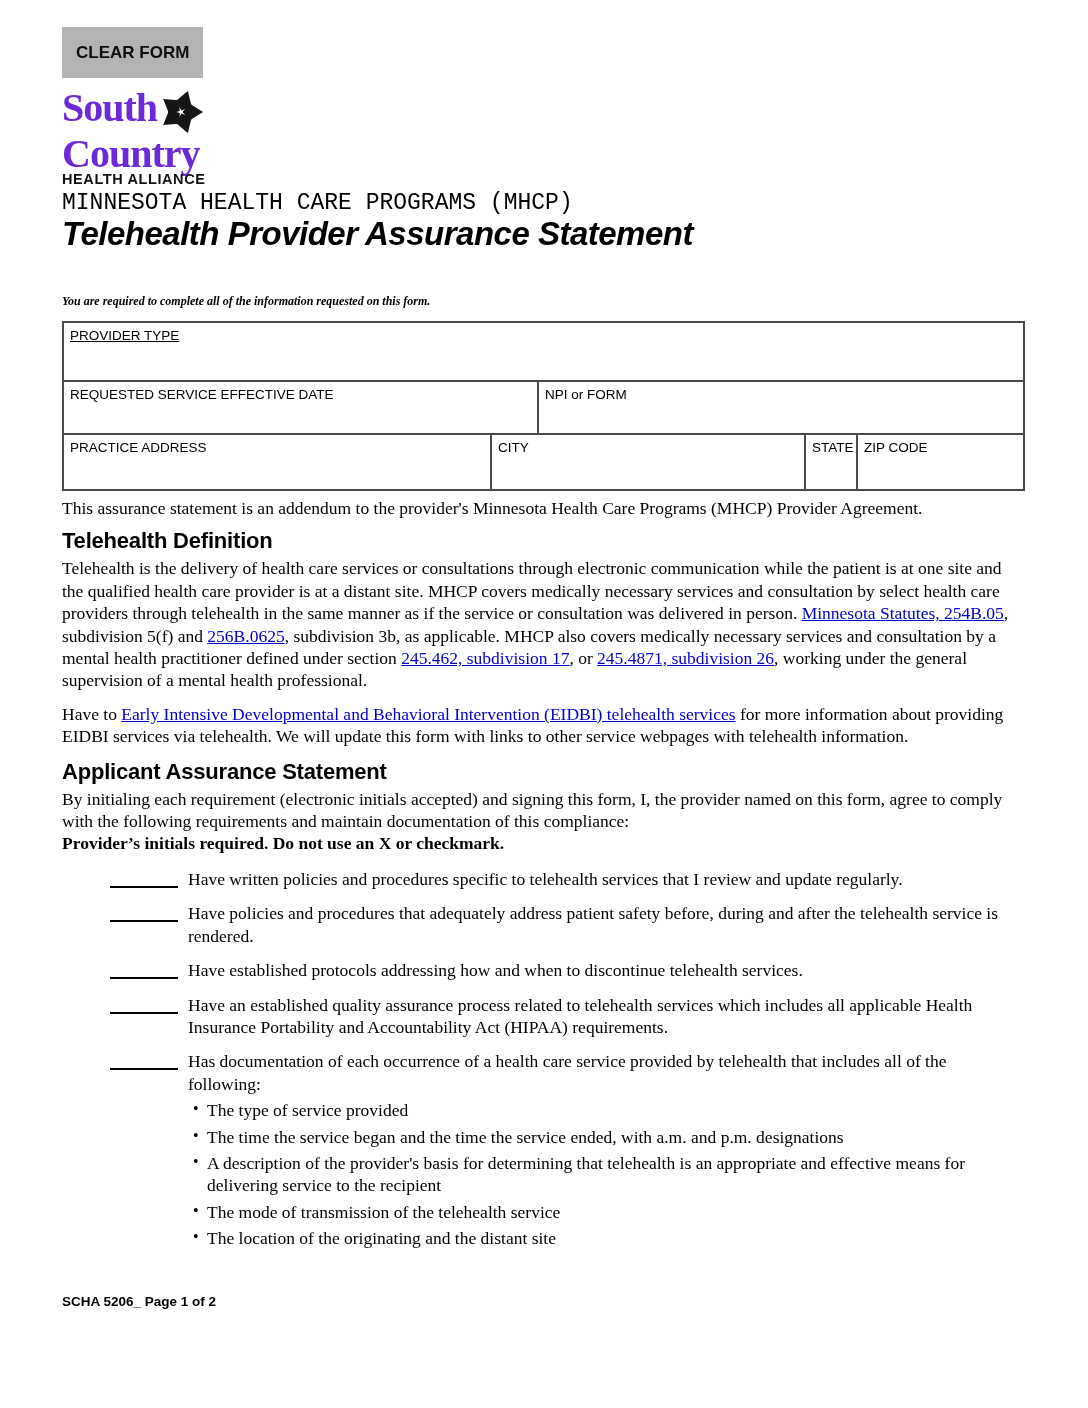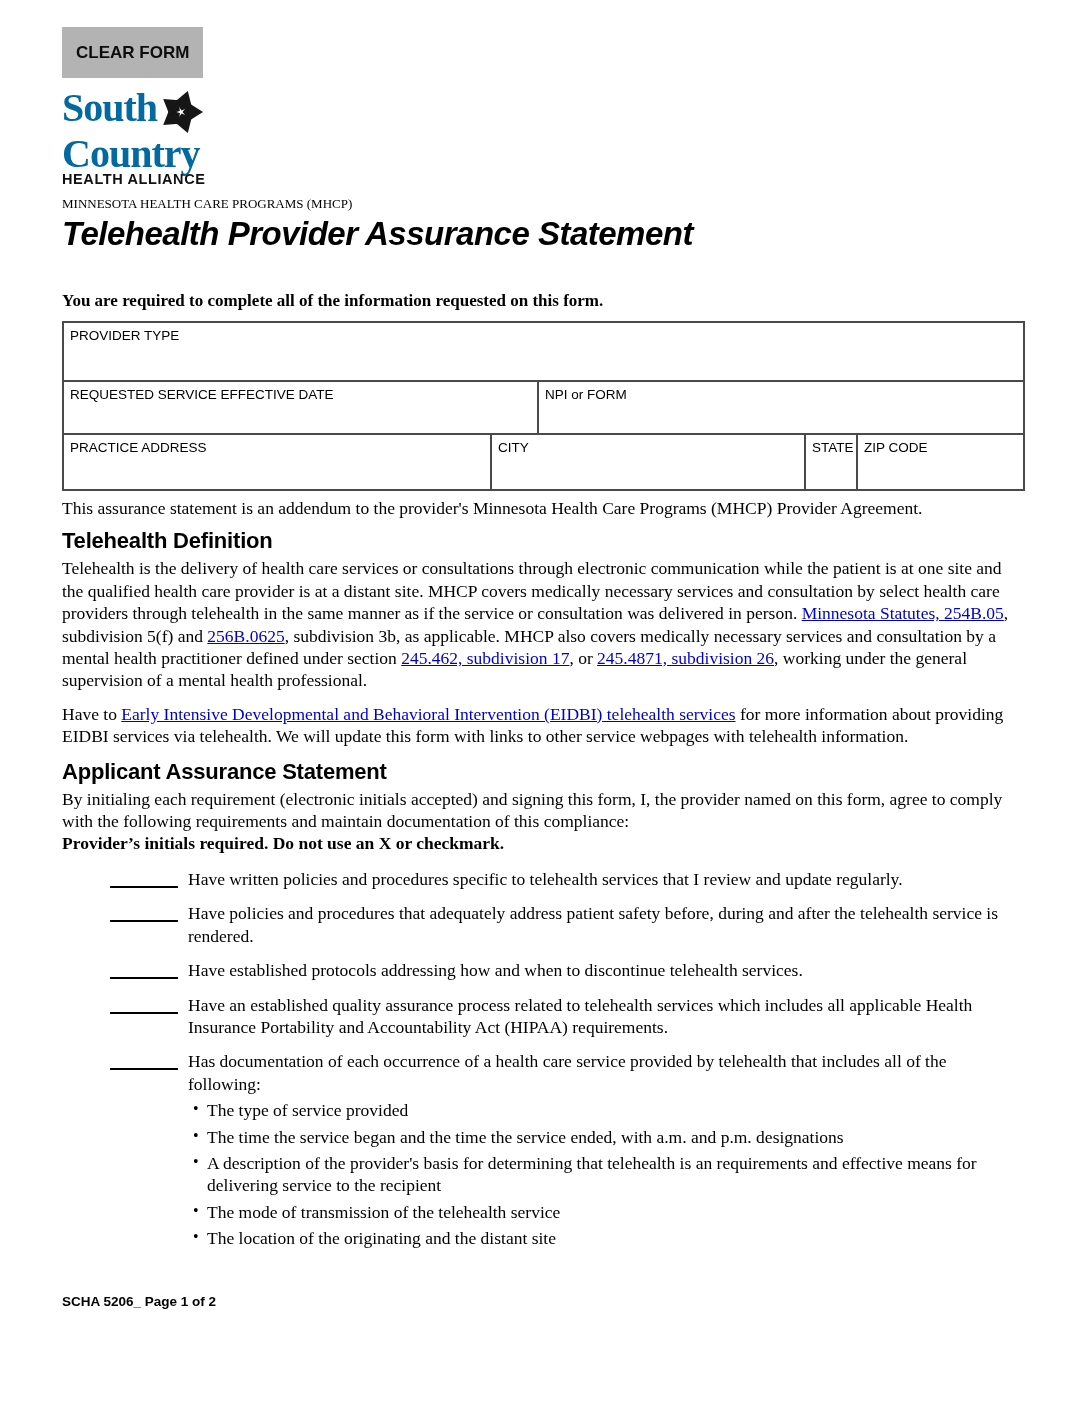--- a/index.html
+++ b/index.html
@@ -13,58 +13,58 @@
   .clear-btn{
     display:inline-block;background:#b3b3b3;color:#0d0d0d;
     font-family:"Liberation Sans", sans-serif;font-weight:bold;font-size:17px;
     padding:16px 14px;border:none;cursor:pointer;line-height:19px;
   }
 
   
   .logo{margin-top:13px;line-height:0;}
   .logo-row{display:flex;align-items:flex-start;}
   .logo-word{
-    font-family:"Liberation Serif", serif;font-weight:bold;color:#0369a1;
+    font-family:"Liberation Serif", serif;font-weight:bold;color:#6d28d9;
     font-size:40px;line-height:33px;letter-spacing:-1px;display:block;
   }
   .logo-flower{position:relative;top:-2px;margin-left:1px;}
   .logo-sub{
     font-family:"Liberation Sans", sans-serif;font-size:14.5px;color:#111;
     letter-spacing:0.6px;line-height:16px;display:block;margin-top:1px;font-weight:700;
   }
 
   
   .program-line{
-    font-family:Liberation Serif, serif;font-size:13px;line-height:19px;
+    font-family:Liberation Mono, monospace;font-size:23px;line-height:19px;
     margin-top:7px;color:#000;
   }
   .doc-title{
     font-family:"Liberation Sans", sans-serif;font-weight:bold;font-size:33px;
     line-height:38px;margin:2px 0 0 0;letter-spacing:-0.5px;color:#000;font-style:italic;
   }
   .intro-bold{
-    font-weight:bold;font-size:17px;line-height:22px;margin-top:37px;
+    font-weight:bold;font-size:12px;line-height:22px;margin-top:37px;font-style:italic;
   }
 
   
   .ftable{width:963px;margin-top:9px;border:2px solid #4a4a4a;box-sizing:border-box;}
   .ft-row{display:flex;border-bottom:2px solid #4a4a4a;}
   .ft-row:last-child{border-bottom:none;}
   .ft-cell{
     box-sizing:border-box;border-right:2px solid #4a4a4a;
     padding:3px 6px;flex:0 0 auto;
   }
   .ft-cell.grow{flex:1 1 auto;}
   .ft-cell:last-child{border-right:none;}
   .ft-label{
     font-family:"Liberation Sans", sans-serif;font-size:13.5px;line-height:16px;
     color:#000;white-space:nowrap;
   }
   .r1{height:57px;} .r2{height:51px;} .r3{height:54px;}
-  .c-provider-type{width:181px;}
+  .c-provider-type{width:181px;text-decoration:underline;}
   .c-date{width:475px;}
   .c-address{width:428px;}
   .c-city{width:314px;}
   .c-state{width:52px;}
 
   
   .para{font-size:17.5px;line-height:22.4px;width:963px;margin:0;}
   .addendum{margin-top:6px;width:930px;}
   .section-h{
     font-family:"Liberation Sans", sans-serif;font-weight:bold;font-size:22px;
@@ -201,21 +201,21 @@
         </div>
     </div>
 
     <div class="a-item">
       <div class="init-line"></div>
       <div class="a-col">
         <div class="a-text">Has documentation of each occurrence of a health care service provided by telehealth that includes all of the following:</div>
         <ul class="sub-list">
           <li><span>The type of service provided</span></li>
           <li><span>The time the service began and the time the service ended, with a.m. and p.m. designations</span></li>
-          <li><span>A description of the provider's basis for determining that telehealth is an requirements and effective means for delivering service to the recipient</span></li>
+          <li><span>A description of the provider's basis for determining that telehealth is an appropriate and effective means for delivering service to the recipient</span></li>
           <li><span>The mode of transmission of the telehealth service</span></li>
           <li><span>The location of the originating and the distant site</span></li>
         </ul>
       </div>
     </div>
 
   </div>
 </div>
 
 <div class="footer">SCHA 5206_ Page 1 of 2</div>

